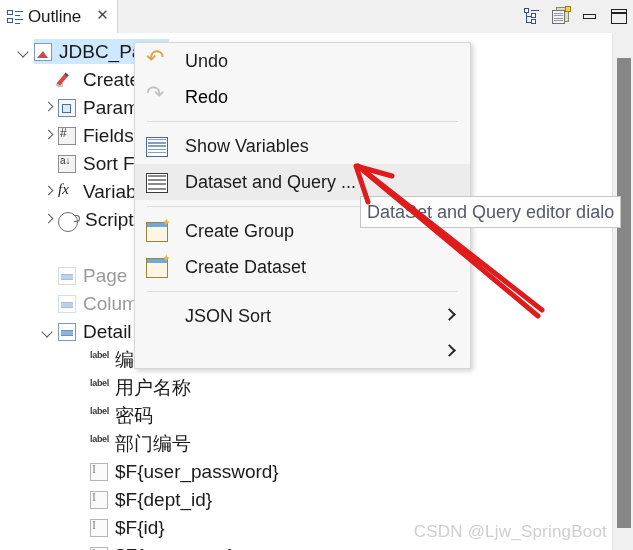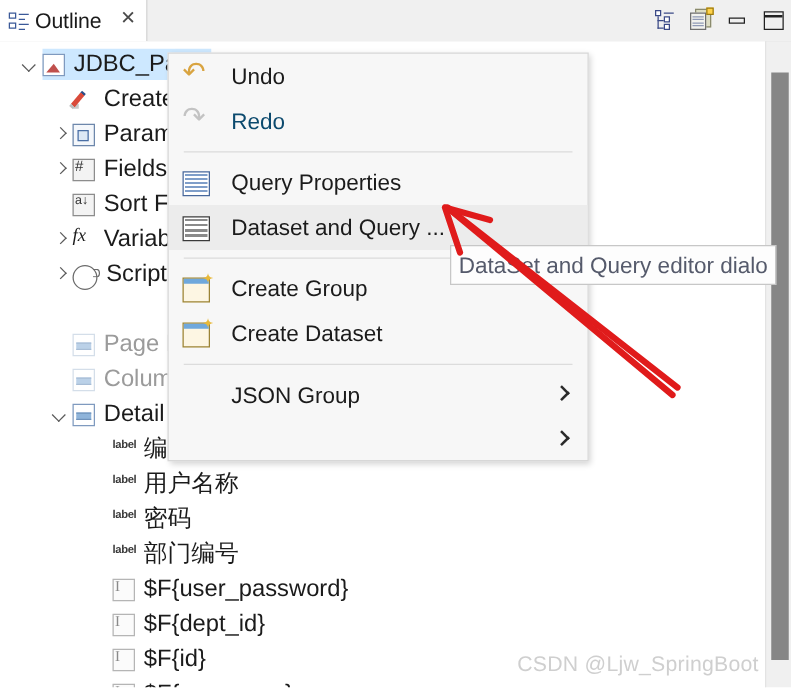--- a/index.html
+++ b/index.html
@@ -315,21 +315,21 @@
   .mi {
     position: relative;
     height: 36px;
     display: flex; align-items: center;
     font-size: 18px;
     color: #1b1b1b;
     cursor: default;
     padding-left: 11px;
     box-sizing: border-box;
   }
-  .mi.disabled { color: #0c4a6e; text-align: right; }
+  .mi.disabled { color: #000000; text-align: right; }
   .mi.hl { background: #ececec; }
   .mi .micon {
     width: 22px; height: 20px;
     position: relative;
     flex: 0 0 auto;
     margin-right: 17px;
   }
   .mi .mlabel { line-height: 20px; }
   .mi .arrow {
     position: absolute; right: 16px; top: 12px;
@@ -614,39 +614,39 @@
         <span class="micon m-undo"></span>
         <span class="mlabel">Undo</span>
       </div>
       <div class="mi disabled">
         <span class="micon m-redo"></span>
         <span class="mlabel">Redo</span>
       </div>
       <div class="msep"></div>
       <div class="mi">
         <span class="micon m-props"></span>
-        <span class="mlabel">Query Properties</span>
+        <span class="mlabel">Show Variables</span>
       </div>
       <div class="mi hl">
         <span class="micon m-dataset"></span>
         <span class="mlabel">Dataset and Query ...</span>
       </div>
       <div class="msep"></div>
       <div class="mi">
         <span class="micon m-new"></span>
         <span class="mlabel">Create Group</span>
       </div>
       <div class="mi">
         <span class="micon m-new"></span>
         <span class="mlabel">Create Dataset</span>
       </div>
       <div class="msep"></div>
       <div class="mi">
         <span class="micon "></span>
-        <span class="mlabel">JSON Group</span>
+        <span class="mlabel">JSON Sort</span>
         <span class="arrow"></span>
       </div>
       <div class="mi">
         <span class="micon "></span>
         <span class="arrow"></span>
       </div>
     </div>
 
   <div class="tooltip">
     <span>DataSet and Query editor dialo</span>

